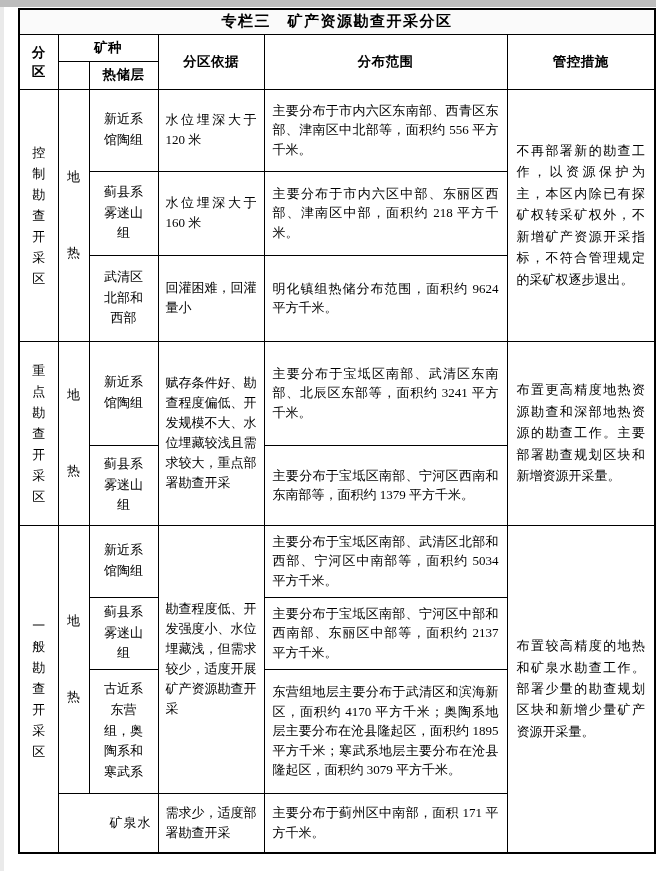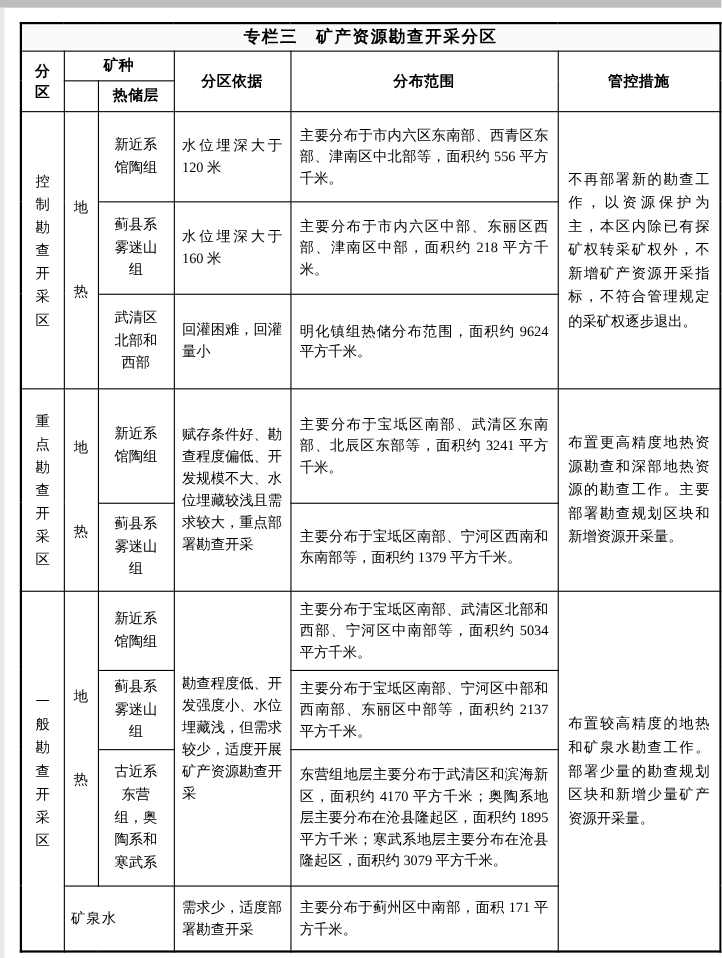--- a/index.html
+++ b/index.html
@@ -15,21 +15,21 @@
   .page { position: relative; width: 656px; height: 871px; }
   .top-edge {
     position: absolute; top: 0; left: 0;
     width: 656px; height: 7px; background: #bdbdbd;
   }
   .left-edge {
     position: absolute; top: 7px; left: 0;
     width: 4px; height: 864px; background: #eaeaea;
   }
   table.zoning {
-    position: absolute; left: 18px; top: 20px;
+    position: absolute; left: 18px; top: 8px;
     width: 636px;
     border-collapse: collapse;
     table-layout: fixed;
     border: 2px solid #000;
   }
   td {
     border: 1px solid #000;
     font-size: 13px;
     vertical-align: middle;
     padding: 2px 6px;
@@ -65,21 +65,21 @@
     text-justify: inter-character;
   }
   td.basis   { padding: 4px 7px;  line-height: 1.55; }
   td.range   { padding: 4px 8px;  line-height: 1.5;  }
   td.measures{ padding: 4px 9px;  line-height: 1.65; }
   td.reservoir {
     text-align: center;
     padding: 2px 10px;
     line-height: 1.6;
   }
-  td.mineral-water { text-align: left; letter-spacing: 1px; }
+  td.mineral-water { text-align: right; letter-spacing: 1px; }
 </style>
 </head>
 <body>
 
 <div class="page">
   <div class="top-edge"></div>
   <div class="left-edge"></div>
 
   <table class="zoning">
     <colgroup>

